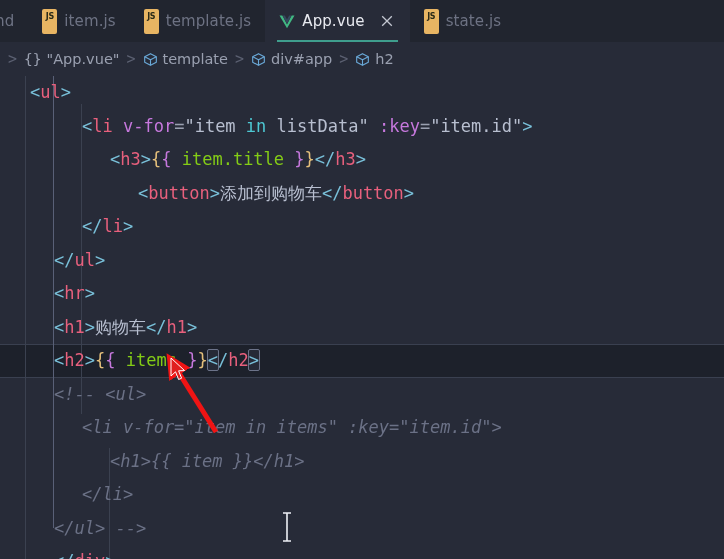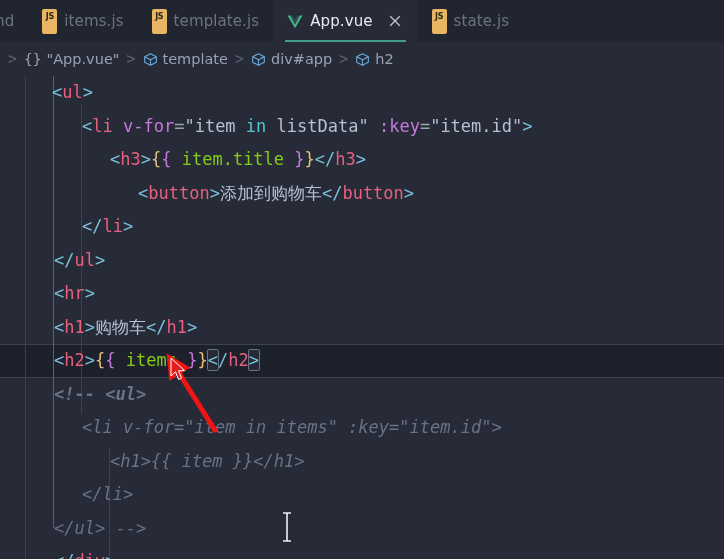--- a/index.html
+++ b/index.html
@@ -214,21 +214,21 @@
 <body>
 
 <div id="app-root">
 
   <div class="tab-bar" id="tab-bar">
       <div class="tab inactive clipped">
         <span class="tab-label">md</span>
       </div>
       <div class="tab inactive">
         <div class="icon-js">JS</div>
-        <span class="tab-label">items.js</span>
+        <span class="tab-label">item.js</span>
       </div>
       <div class="tab inactive">
         <div class="icon-js">JS</div>
         <span class="tab-label">template.js</span>
       </div>
       <div class="tab active">
         <svg viewBox="0 0 16 15" class="icon-vue">
           <path d="M0.5,1.5 L3.3,1.5 L8,10.4 L12.7,1.5 L15.5,1.5 L8,14.2 Z" fill="#41b883"></path>
           <path d="M3.6,1.5 L5.8,1.5 L8,5.6 L10.2,1.5 L12.4,1.5 L8,9.8 Z" fill="#35495e"></path>
         </svg>
@@ -282,30 +282,30 @@
         <span class="crumb-text">h2</span>
       </span>
     </div>
 
   <div class="editor" id="editor">
     <div class="guide" style="left:25px; top:0; height:483px;"></div>
     <div class="guide bright" style="left:53px; top:0; height:452px;"></div>
     <div class="guide" style="left:81px; top:28px; height:310px;"></div>
     <div class="guide" style="left:109px; top:372px; height:110px;"></div>
     <div id="code-lines">
-        <div class="code-line"><span class="code-text" style="padding-left: 52px; text-align: right;"><span class="t-punc">&lt;</span><span class="t-tag">ul</span><span class="t-punc">&gt;</span></span></div>
+        <div class="code-line"><span class="code-text" style="padding-left: 30px; text-align: right;"><span class="t-punc">&lt;</span><span class="t-tag">ul</span><span class="t-punc">&gt;</span></span></div>
         <div class="code-line"><span class="code-text" style="padding-left: 82px;"><span class="t-punc">&lt;</span><span class="t-tag">li</span><span class="t-text"> </span><span class="t-attr">v-for</span><span class="t-eq">=</span><span class="t-str">"item </span><span class="t-kw">in</span><span class="t-str"> listData"</span><span class="t-text"> </span><span class="t-attr">:key</span><span class="t-eq">=</span><span class="t-str">"item.id"</span><span class="t-punc">&gt;</span></span></div>
         <div class="code-line"><span class="code-text" style="padding-left: 110px;"><span class="t-punc">&lt;</span><span class="t-tag">h3</span><span class="t-punc">&gt;</span><span class="t-mus-y">{</span><span class="t-mus-p">{</span><span class="t-ident"> item.title </span><span class="t-mus-p">}</span><span class="t-mus-y">}</span><span class="t-punc">&lt;/</span><span class="t-tag">h3</span><span class="t-punc">&gt;</span></span></div>
         <div class="code-line"><span class="code-text" style="padding-left: 138px;"><span class="t-punc">&lt;</span><span class="t-tag">button</span><span class="t-punc">&gt;</span><span class="t-text">添加到购物车</span><span class="t-punc">&lt;/</span><span class="t-tag">button</span><span class="t-punc">&gt;</span></span></div>
         <div class="code-line"><span class="code-text" style="padding-left: 82px;"><span class="t-punc">&lt;/</span><span class="t-tag">li</span><span class="t-punc">&gt;</span></span></div>
         <div class="code-line"><span class="code-text" style="padding-left: 54px;"><span class="t-punc">&lt;/</span><span class="t-tag">ul</span><span class="t-punc">&gt;</span></span></div>
         <div class="code-line"><span class="code-text" style="padding-left: 54px;"><span class="t-punc">&lt;</span><span class="t-tag">hr</span><span class="t-punc">&gt;</span></span></div>
         <div class="code-line"><span class="code-text" style="padding-left: 54px;"><span class="t-punc">&lt;</span><span class="t-tag">h1</span><span class="t-punc">&gt;</span><span class="t-text">购物车</span><span class="t-punc">&lt;/</span><span class="t-tag">h1</span><span class="t-punc">&gt;</span></span></div>
         <div class="code-line active"><span class="code-text" style="padding-left: 54px;"><span class="t-punc">&lt;</span><span class="t-tag">h2</span><span class="t-punc">&gt;</span><span class="t-mus-y">{</span><span class="t-mus-p">{</span><span class="t-ident"> items </span><span class="t-mus-p">}</span><span class="t-mus-y">}</span><span class="t-punc bracket-match">&lt;</span><span class="t-punc">/</span><span class="t-tag">h2</span><span class="t-punc bracket-match">&gt;</span></span></div>
-        <div class="code-line"><span class="code-text" style="padding-left: 54px; font-weight: bold;"><span class="t-comment">&lt;!-- &lt;ul&gt;</span></span></div>
+        <div class="code-line"><span class="code-text" style="padding-left: 54px;"><span class="t-comment">&lt;!-- &lt;ul&gt;</span></span></div>
         <div class="code-line"><span class="code-text" style="padding-left: 82px;"><span class="t-comment">&lt;li v-for="item in items" :key="item.id"&gt;</span></span></div>
         <div class="code-line"><span class="code-text" style="padding-left: 110px;"><span class="t-comment">&lt;h1&gt;{{ item }}&lt;/h1&gt;</span></span></div>
         <div class="code-line"><span class="code-text" style="padding-left: 82px;"><span class="t-comment">&lt;/li&gt;</span></span></div>
         <div class="code-line"><span class="code-text" style="padding-left: 54px;"><span class="t-comment">&lt;/ul&gt; --&gt;</span></span></div>
         <div class="code-line"><span class="code-text" style="padding-left: 54px;"><span class="t-punc">&lt;/</span><span class="t-tag">div</span><span class="t-punc">&gt;</span></span></div>
       </div>
   </div>
 
   <div class="red-arrow">
     <svg width="70" height="88" viewBox="0 0 70 88">

